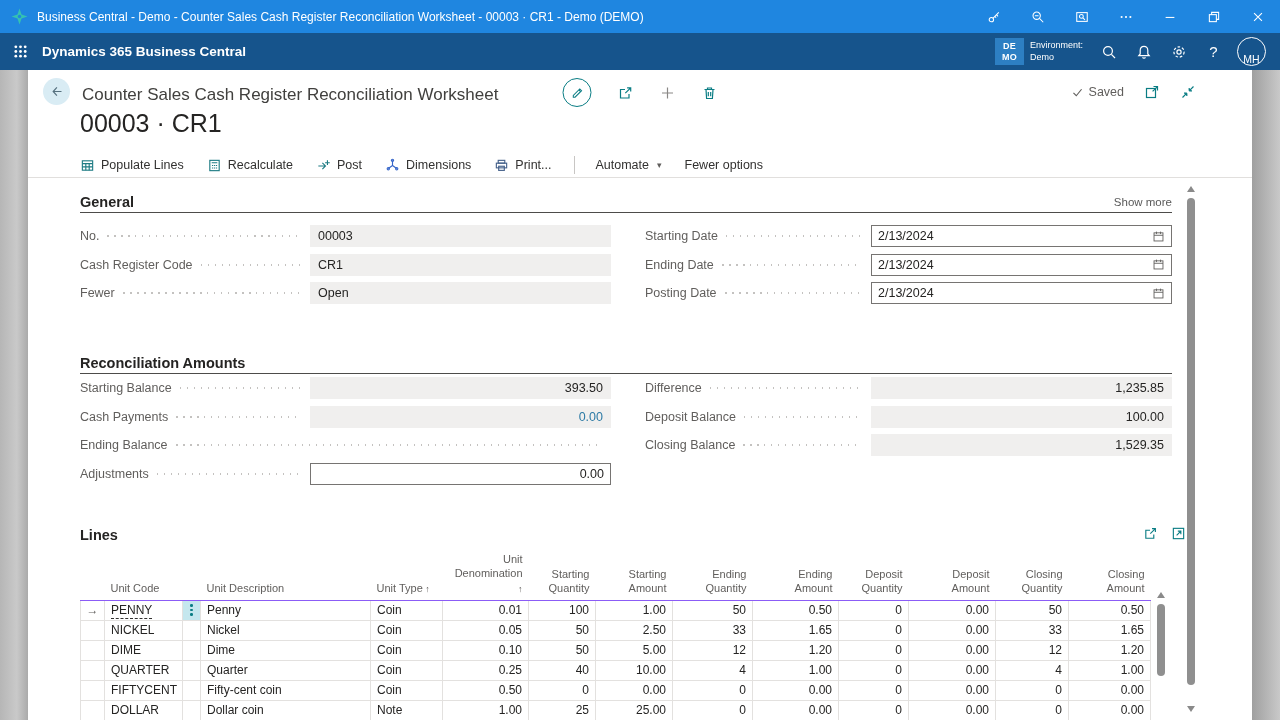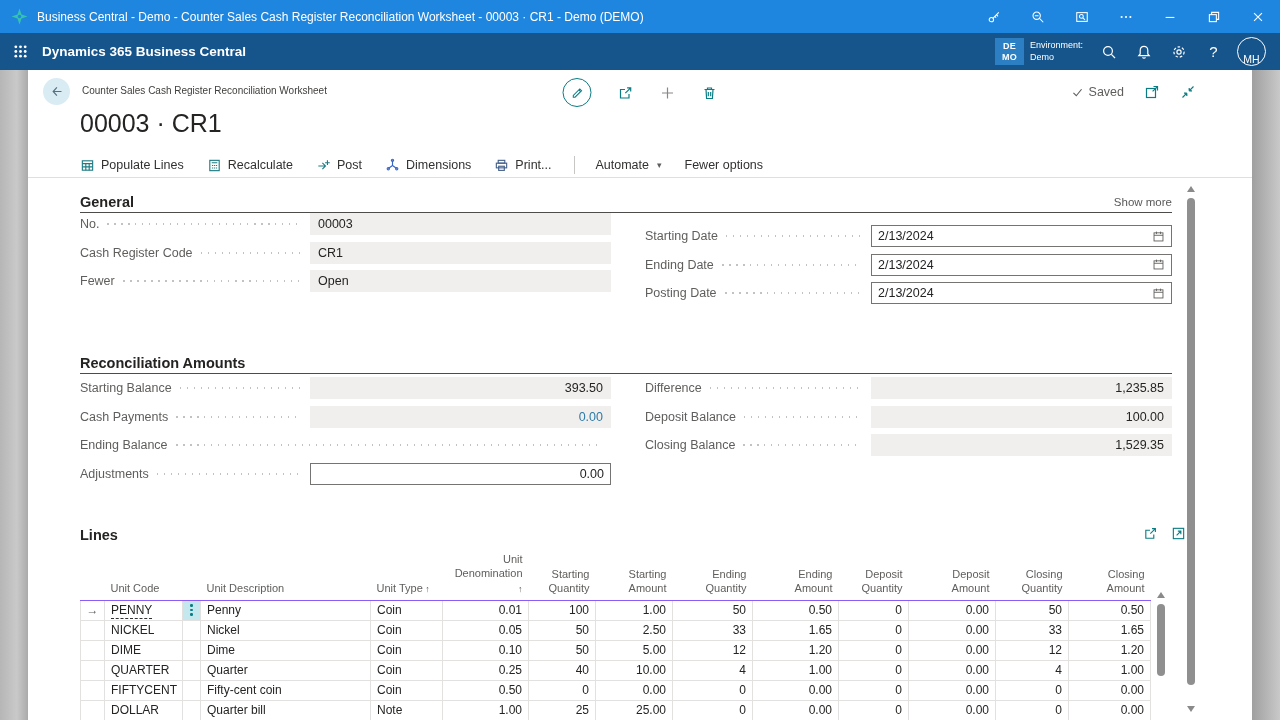--- a/index.html
+++ b/index.html
@@ -31,21 +31,21 @@
   
   .workspace{position:absolute;left:0;top:70px;width:1280px;height:650px;}
   .gutter{position:absolute;top:0;bottom:0;width:28px;}
   .gutter.left{left:0;background:linear-gradient(90deg,#b6b6b6,#c9c9c9 60%,#aaaaaa);}
   .gutter.right{right:0;background:linear-gradient(90deg,#9f9f9f,#c9c9c9);}
   .panel{position:absolute;left:28px;top:0;width:1224px;height:650px;background:#fff;overflow:hidden;}
 
   
   .back-circle{position:absolute;left:15px;top:8px;width:27px;height:27px;border-radius:50%;background:#d9ecf4;display:flex;align-items:center;justify-content:center;}
   .back-circle svg{width:15px;height:15px;stroke:#55707e;fill:none;stroke-width:1.4;}
-  .breadcrumb{position:absolute;left:54px;top:15px;font-size:10px;color:#41403e;}
+  .breadcrumb{position:absolute;left:54px;top:15px;font-size:17px;color:#41403e;}
   .center-actions{position:absolute;left:50%;top:8px;transform:translateX(-50%);display:flex;align-items:center;gap:26px;}
   .icon-btn svg{width:16px;height:16px;stroke:#0a7d84;fill:none;stroke-width:1.2;display:block;}
   .icon-btn.gray svg{stroke:#8a8886;}
   .edit-circle{width:27px;height:27px;border:1.5px solid #0a7d84;border-radius:50%;display:flex;align-items:center;justify-content:center;}
   .edit-circle svg{width:14px;height:14px;}
   .save-area{position:absolute;right:56px;top:14px;display:flex;align-items:center;gap:20px;}
   .saved-ind{display:flex;align-items:center;gap:5px;color:#605e5c;font-size:12.5px;}
   .saved-ind svg{width:13px;height:13px;stroke:#605e5c;fill:none;stroke-width:1.4;}
 
   .page-title{position:absolute;left:52px;top:39px;font-size:25px;font-weight:400;color:#252423;}
@@ -324,21 +324,21 @@
         <span class="tb-item">
           <span>Fewer options</span>
         </span>
       </div>
       <div class="bar-underline"></div>
 
       <div class="sec-head" style="top:123px;">
         <span class="sec-title">General</span>
         <span class="show-more">Show more</span>
       </div>
-      <div class="fcol" id="general-left" style="left:52px;top:143px;width:531px;">
+      <div class="fcol" id="general-left" style="left:52px;top:155px;width:531px;">
           <div class="field-row">
             <span class="flabel">No.</span>
             <div class="leader"></div>
             <div class="fval ro">00003</div>
           </div>
           <div class="field-row">
             <span class="flabel">Cash Register Code</span>
             <div class="leader"></div>
             <div class="fval ro">CR1</div>
           </div>
@@ -571,21 +571,21 @@
               <td class="r">0.00</td>
               <td class="r">0</td>
               <td class="r">0.00</td>
               <td class="r">0</td>
               <td class="r">0.00</td>
             </tr>
             <tr>
               <td class="sel"></td>
               <td>DOLLAR</td>
               <td class="menu-cell"></td>
-              <td>Quarter bill</td>
+              <td>Dollar coin</td>
               <td>Note</td>
               <td class="r">1.00</td>
               <td class="r">25</td>
               <td class="r">25.00</td>
               <td class="r">0</td>
               <td class="r">0.00</td>
               <td class="r">0</td>
               <td class="r">0.00</td>
               <td class="r">0</td>
               <td class="r">0.00</td>

